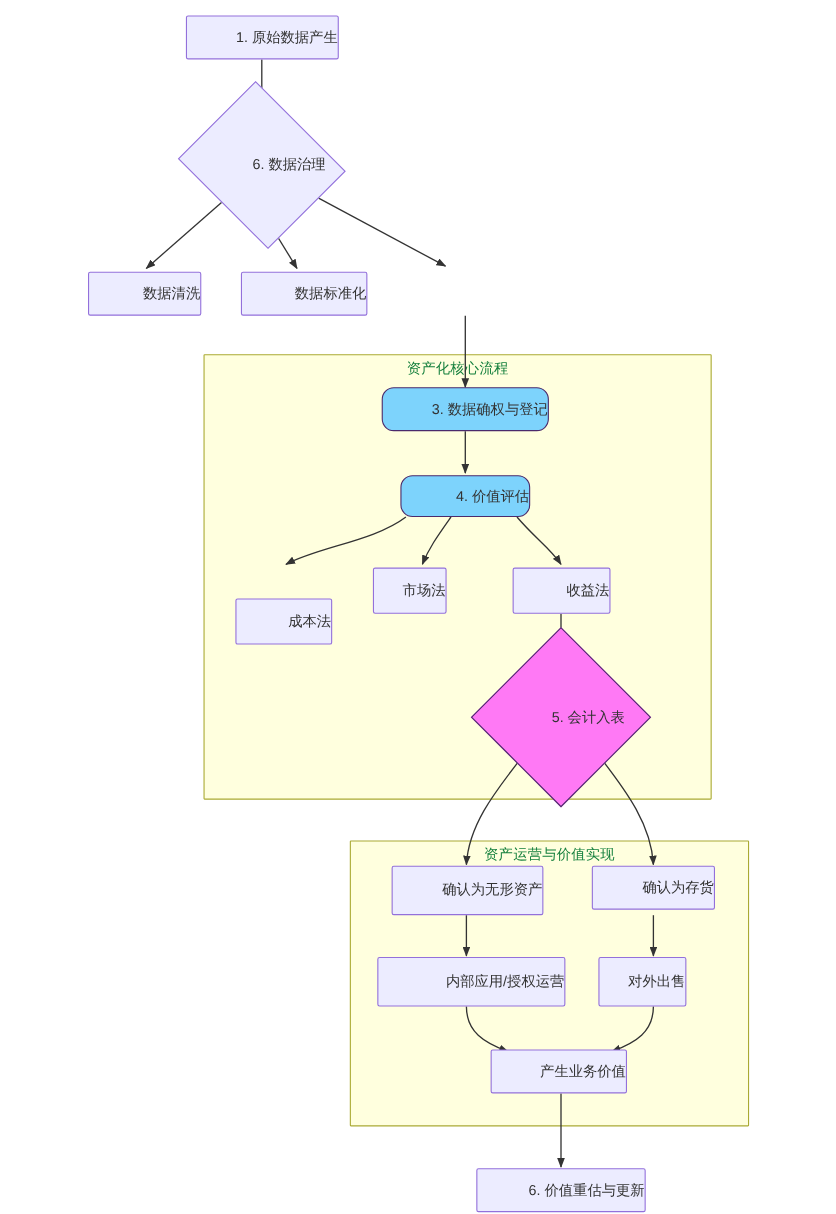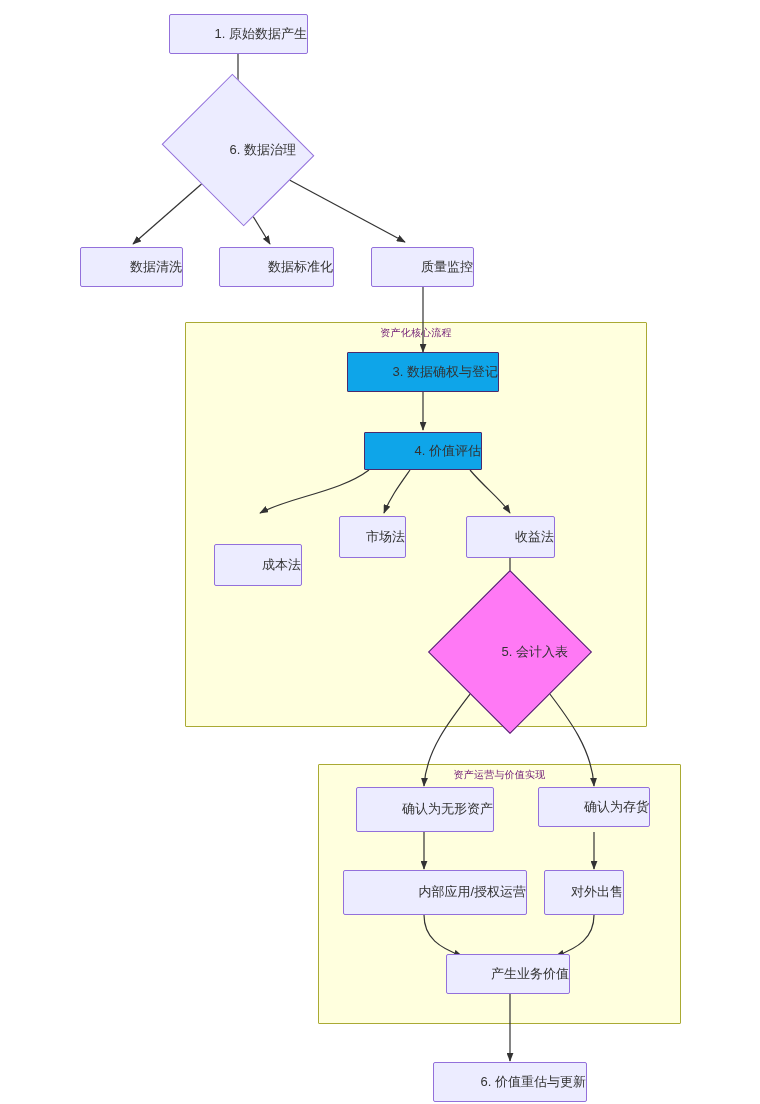--- a/index.html
+++ b/index.html
@@ -32,22 +32,22 @@
     border: 1px solid #aaaa33;
     box-sizing: border-box;
     border-radius: 1px;
   }
   .subgraph-title {
     position: absolute;
     top: 3px;
     left: 0;
     right: 0;
     text-align: center;
-    font-size: 10px;
-    color: #701a75;
+    font-size: 13px;
+    color: #15803d;
     letter-spacing: 0.2px;
     white-space: nowrap;
   }
   .node {
     position: absolute;
     box-sizing: border-box;
     display: flex;
     align-items: center;
     justify-content: flex-end;
     text-align: center;
@@ -55,23 +55,23 @@
     line-height: 1.15;
     color: #333333;
     white-space: nowrap;
   }
   .node.rect {
     background: #ececff;
     border: 1px solid #9370db;
     border-radius: 2px;
   }
   .node.rect.highlight {
-    background: #0ea5e9;
+    background: #7dd3fc;
     border: 1.6px solid #4b2a6b;
-    border-radius: 1px;
+    border-radius: 11px;
   }
   .node.diamond-wrap {
     background: transparent;
     border: none;
   }
   .diamond-shape {
     position: absolute;
     left: 50%;
     top: 50%;
     width: 100%;
@@ -143,23 +143,20 @@
   </div>
 
   <div class="node rect" style="left:80px; top:247px; width:103px; height:40px;">
     <span>数据清洗</span>
   </div>
 
   <div class="node rect" style="left:219px; top:247px; width:115px; height:40px;">
     <span>数据标准化</span>
   </div>
 
-  <div class="node rect" style="left:371px; top:247px; width:103px; height:40px;">
-    <span>质量监控</span>
-  </div>
 
   <div class="node rect highlight" style="left:347px; top:352px; width:152px; height:40px;">
     <span>3. 数据确权与登记</span>
   </div>
 
   <div class="node rect highlight" style="left:364px; top:432px; width:118px; height:38px;">
     <span>4. 价值评估</span>
   </div>
 
   <div class="node rect" style="left:214px; top:516px; width:88px; height:42px;margin-top:28px;">
@@ -180,21 +177,21 @@
   </div>
 
   <div class="node rect" style="left:356px; top:787px; width:138px; height:45px;">
     <span>确认为无形资产</span>
   </div>
 
   <div class="node rect" style="left:538px; top:787px; width:112px; height:40px;">
     <span>确认为存货</span>
   </div>
 
-  <div class="node rect" style="left:343px; top:870px; width:184px; height:45px;">
+  <div class="node rect" style="left:343px; top:870px; width:171px; height:45px;">
     <span>内部应用/授权运营</span>
   </div>
 
   <div class="node rect" style="left:544px; top:870px; width:80px; height:45px;">
     <span>对外出售</span>
   </div>
 
   <div class="node rect" style="left:446px; top:954px; width:124px; height:40px;">
     <span>产生业务价值</span>
   </div>

